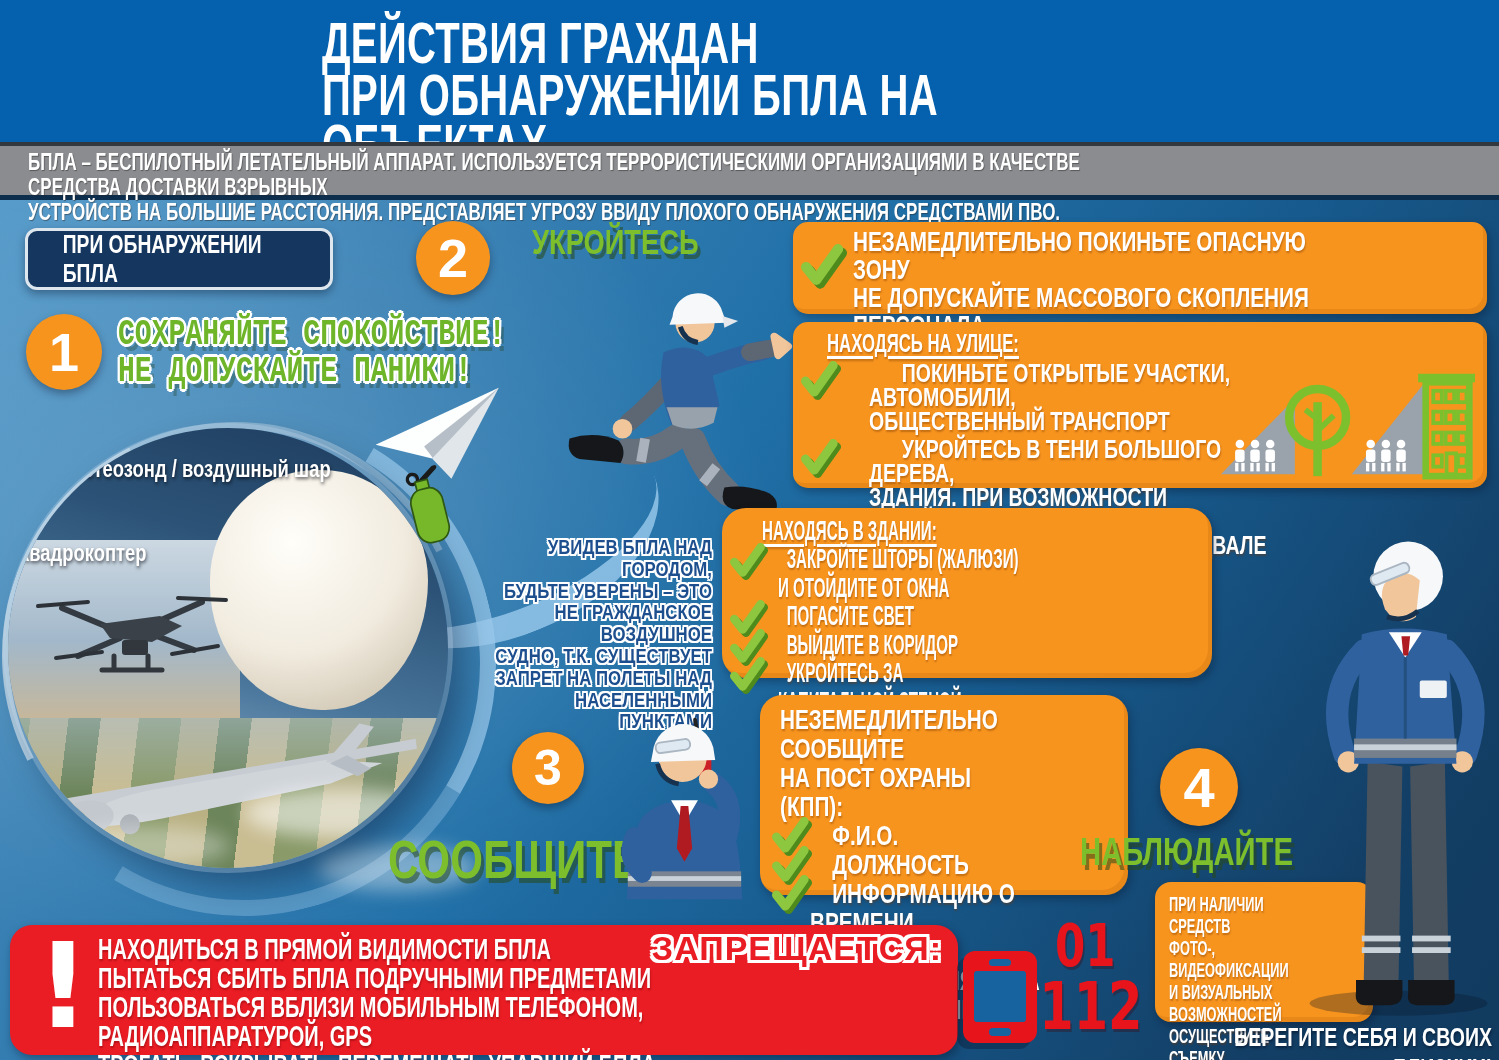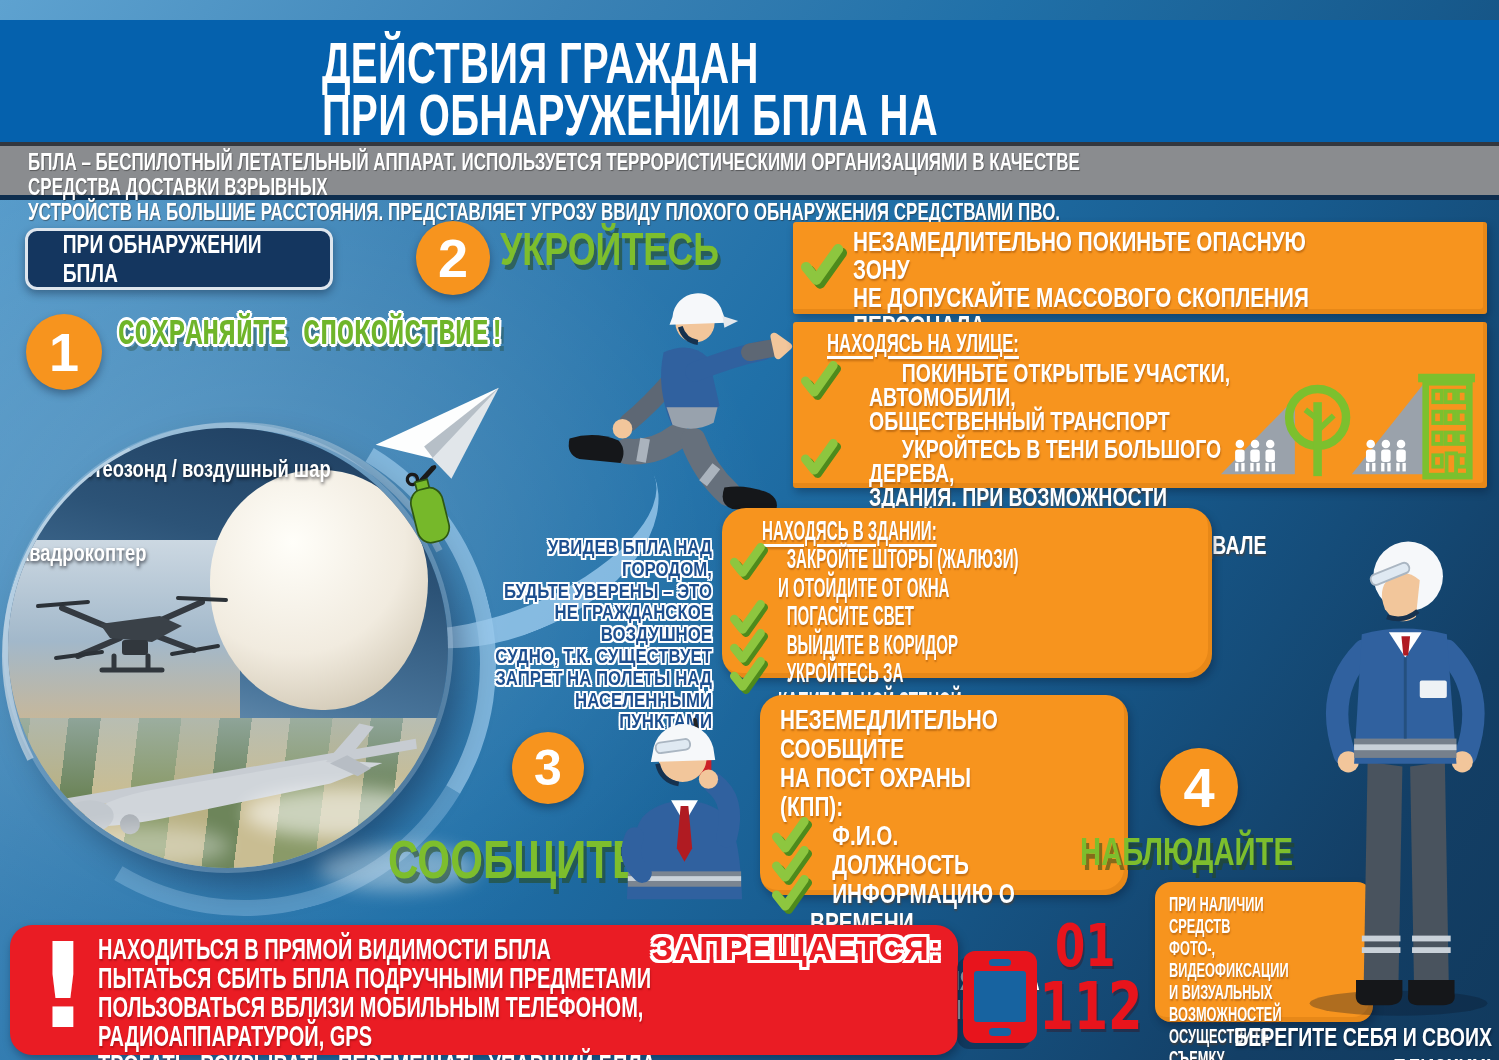--- a/index.html
+++ b/index.html
@@ -11,21 +11,21 @@
   .abs{position:absolute;}
   .tx{display:inline-block;transform-origin:0 50%;}
   .s54{transform:scaleX(.54);} .s64{transform:scaleX(.64);} .s67{transform:scaleX(.67);}
   .s69{transform:scaleX(.69);} .s74{transform:scaleX(.74);}
   .s75{transform:scaleX(.75);} .s77{transform:scaleX(.77);} .s78{transform:scaleX(.78);}
   .s80{transform:scaleX(.80);}
   .oc{transform-origin:50% 50%;} .or{transform-origin:100% 50%;}
   .pre{white-space:pre-line;}
 
   
-  .header{left:0;top:0;width:1499px;height:142px;background:#0561AD;color:#fff;margin-top:20px;}
+  .header{left:0;top:0;width:1499px;height:142px;background:#0561AD;color:#fff;}
   .header .line{position:absolute;left:322px;font-size:58px;line-height:50px;font-weight:800;letter-spacing:.5px;}
   .header .l1{top:18px;} .header .l2{top:70px;}
   .defbar{left:0;top:142px;width:1499px;height:58px;background:#8A8C8F;
     border-top:4px solid #33373e;border-bottom:5px solid #0E2E4E;box-sizing:border-box;color:#fff;}
   .defbar .tx{margin:4px 0 0 28px;font-size:23px;line-height:25px;font-weight:800;transform-origin:0 0;
     text-shadow:1px 1px 1px rgba(40,40,40,.5);}
 
   
   .ring{left:-8px;top:412px;width:472px;height:472px;border-radius:50%;
     border:16px solid transparent;border-right-color:rgba(150,198,232,.75);
@@ -45,21 +45,21 @@
     background:linear-gradient(180deg,#ccd8e2 0%,#a2b8ca 55%,#c8b798 100%);}
   .balloon{position:absolute;left:202px;top:42px;width:218px;height:240px;border-radius:50% 50% 48% 52%/47% 47% 55% 53%;
     background:radial-gradient(circle at 38% 30%,#fffef9,#f1ebdf 52%,#d4cbb8 82%,#b9ae97);}
   .land{position:absolute;left:-20px;top:290px;width:490px;height:170px;
     background:
       linear-gradient(180deg,rgba(170,190,205,.55),rgba(120,150,110,0) 45%),
       repeating-linear-gradient(97deg,#8a9a68 0 42px,#b9b183 42px 80px,#6d855a 80px 112px,#c9bd92 112px 150px);}
   .id-label{position:absolute;color:#fff;font-weight:800;text-shadow:1px 2px 4px rgba(0,0,10,.65);font-size:23px;}
 
   
-  .obox{background:#F7941E;border-radius:3px;box-sizing:border-box;color:#fff;
+  .obox{background:#F7941E;border-radius:15px;box-sizing:border-box;color:#fff;
     box-shadow:2px 4px 8px rgba(0,10,30,.30), inset -4px -5px 0 rgba(160,85,0,.18);}
   .obox .t{color:#fff;text-shadow:1px 2px 2px rgba(120,55,0,.40);font-weight:800;}
   .u{text-decoration:underline;text-decoration-thickness:3px;text-underline-offset:4px;}
   .chk{position:absolute;}
   .chk svg{display:block;}
   .chk .cd{stroke:#4E8A1C;stroke-width:8;fill:none;stroke-linecap:round;stroke-linejoin:round;}
   .chk .cl{stroke:#8DC63F;stroke-width:8;fill:none;stroke-linecap:round;stroke-linejoin:round;}
   .item{position:relative;}
 
   .box-evac{left:793px;top:222px;width:694px;height:92px;padding:6px 10px 0 60px;}
@@ -77,21 +77,21 @@
   .box-observe .t{font-size:20px;line-height:22px;}
 
   
   .numc{background:#F7941E;border-radius:50%;color:#fff;display:flex;align-items:center;justify-content:center;
     font-weight:800;box-shadow:0 4px 8px rgba(0,10,30,.35);}
   .n1{left:26px;top:314px;width:76px;height:76px;font-size:54px;}
   .n2{left:416px;top:221px;width:74px;height:74px;font-size:54px;}
   .n3{left:512px;top:732px;width:72px;height:72px;font-size:50px;}
   .n4{left:1160px;top:748px;width:78px;height:78px;font-size:56px;}
   .gtitle{color:#7DBE2D;font-weight:800;text-shadow:4px 5px 0 rgba(40,72,24,.55);}
-  .t2{left:500px;top:222px;font-size:46px;}
+  .t2{left:532px;top:222px;font-size:35px;}
   .t3{left:388px;top:828px;font-size:54px;}
   .t4{left:1080px;top:831px;font-size:38px;}
   .gtitle-ol{color:#6FB52A;font-weight:800;
     text-shadow:-2px -2px 0 #fff,2px -2px 0 #fff,-2px 2px 0 #fff,2px 2px 0 #fff,-3px 0 0 #fff,3px 0 0 #fff,0 -3px 0 #fff,0 3px 0 #fff,6px 7px 0 rgba(30,60,20,.30);}
   .t1{left:118px;top:316px;font-size:36px;line-height:37px;font-family:Liberation Mono, monospace;}
 
   .badge{left:25px;top:228px;width:302px;height:56px;background:#14365F;border:3px solid #DEE6EE;
     border-radius:12px;display:flex;align-items:center;justify-content:center;color:#fff;
     box-shadow:0 4px 8px rgba(0,10,30,.35);}
   .badge .tx{font-size:25px;font-weight:800;}
@@ -194,20 +194,21 @@
 
   <div class="abs badge">
     <span class="tx s77 oc">ПРИ ОБНАРУЖЕНИИ БПЛА</span>
   </div>
 
   <div class="abs numc n1">
       <span>1</span>
     </div>
   <div class="abs t1">
     <div><span class="tx s78 gtitle-ol">СОХРАНЯЙТЕ СПОКОЙСТВИЕ!</span></div>
+    <div><span class="tx s78 gtitle-ol">НЕ ДОПУСКАЙТЕ ПАНИКИ!</span></div>
   </div>
 
   <div class="abs numc n2">
       <span>2</span>
     </div>
   <div class="abs t2"><span class="tx s78 gtitle">УКРОЙТЕСЬ</span></div>
 
   <div class="abs note pre"><span class="tx s80 or pre">УВИДЕВ БПЛА НАД ГОРОДОМ,
 БУДЬТЕ УВЕРЕНЫ – ЭТО
 НЕ ГРАЖДАНСКОЕ ВОЗДУШНОЕ

